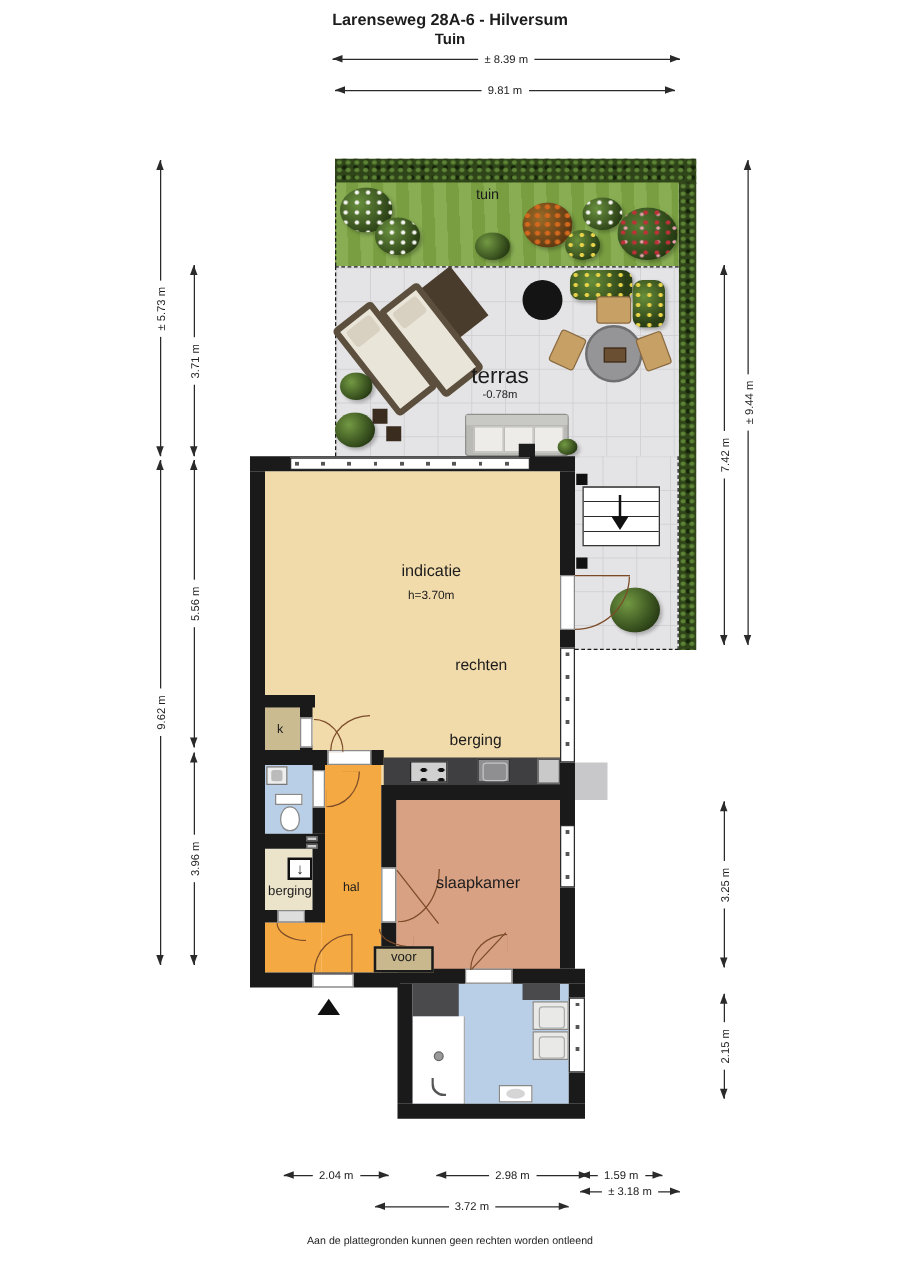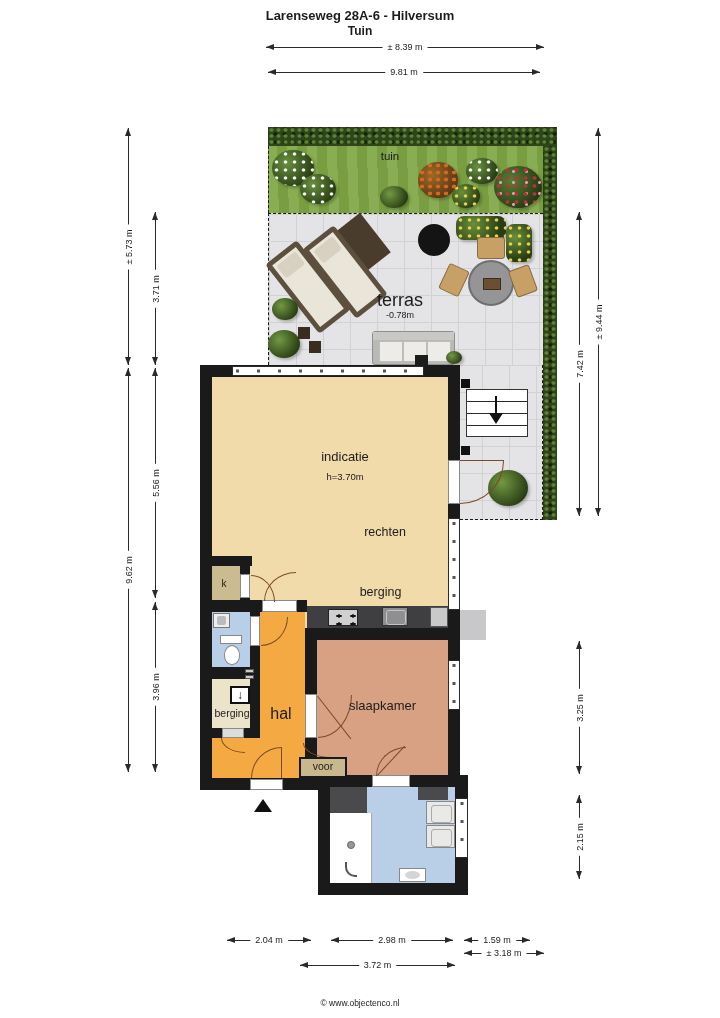--- a/index.html
+++ b/index.html
@@ -107,21 +107,21 @@
   <div class="dv" style="left:579px;top:641px;height:133px;">
     <span>3.25 m</span>
     </div>
   <div class="dv" style="left:579px;top:795px;height:84px;">
     <span>2.15 m</span>
     </div>
 
   <div class="dh" style="left:227px;top:940px;width:84px;">
     <span>2.04 m</span>
     </div>
-  <div class="dh" style="left:331px;top:940px;width:122px;">
+  <div class="dh" style="left:349px;top:940px;width:122px;">
     <span>2.98 m</span>
     </div>
   <div class="dh" style="left:464px;top:940px;width:66px;">
     <span>1.59 m</span>
     </div>
   <div class="dh" style="left:464px;top:953px;width:80px;">
     <span>± 3.18 m</span>
     </div>
   <div class="dh" style="left:300px;top:965px;width:155px;">
     <span>3.72 m</span>
@@ -276,19 +276,19 @@
   <div class="abs" style="left:345px;top:862px;width:10px;height:13px;border-left:2px solid #555;border-bottom:2px solid #555;border-radius:0 0 0 10px;"></div>
   <div class="appl" style="left:399px;top:868px;width:27px;height:14px;background:#fff;border:1px solid #888;">
     <div class="abs" style="left:5px;top:2px;width:15px;height:8px;background:#d5d5d5;border-radius:50%;"></div>
     </div>
 
   <div class="rl" style="left:280px;top:449px;width:130px;font-size:13px;">indicatie</div>
   <div class="rl serif" style="left:280px;top:471px;width:130px;font-size:9.5px;">h=3.70m</div>
   <div class="rl" style="left:335px;top:525px;width:100px;font-size:12.5px;">rechten</div>
   <div class="rl" style="left:333px;top:585px;width:95px;font-size:12.5px;">berging</div>
   <div class="rl" style="left:317px;top:698px;width:131px;font-size:13px;">slaapkamer</div>
-  <div class="rl" style="left:258px;top:705px;width:46px;font-size:16px;">hal</div>
+  <div class="rl" style="left:258px;top:705px;width:46px;font-size:10px;">hal</div>
   <div class="rl" style="left:206px;top:707px;width:52px;font-size:10.5px;">berging</div>
   <div class="rl" style="left:299px;top:760px;width:48px;font-size:10.5px;">voor</div>
   <div class="rl" style="left:214px;top:578px;width:20px;font-size:10px;">k</div>
 
-  <div class="rl serif" style="left:0;width:720px;top:998px;font-size:8.5px;">© www.objectenco.nl</div>
+  <div class="rl serif" style="left:0;width:720px;top:987px;font-size:8.5px;">Aan de plattegronden kunnen geen rechten worden ontleend</div>
 </div>
 
 </body></html>

